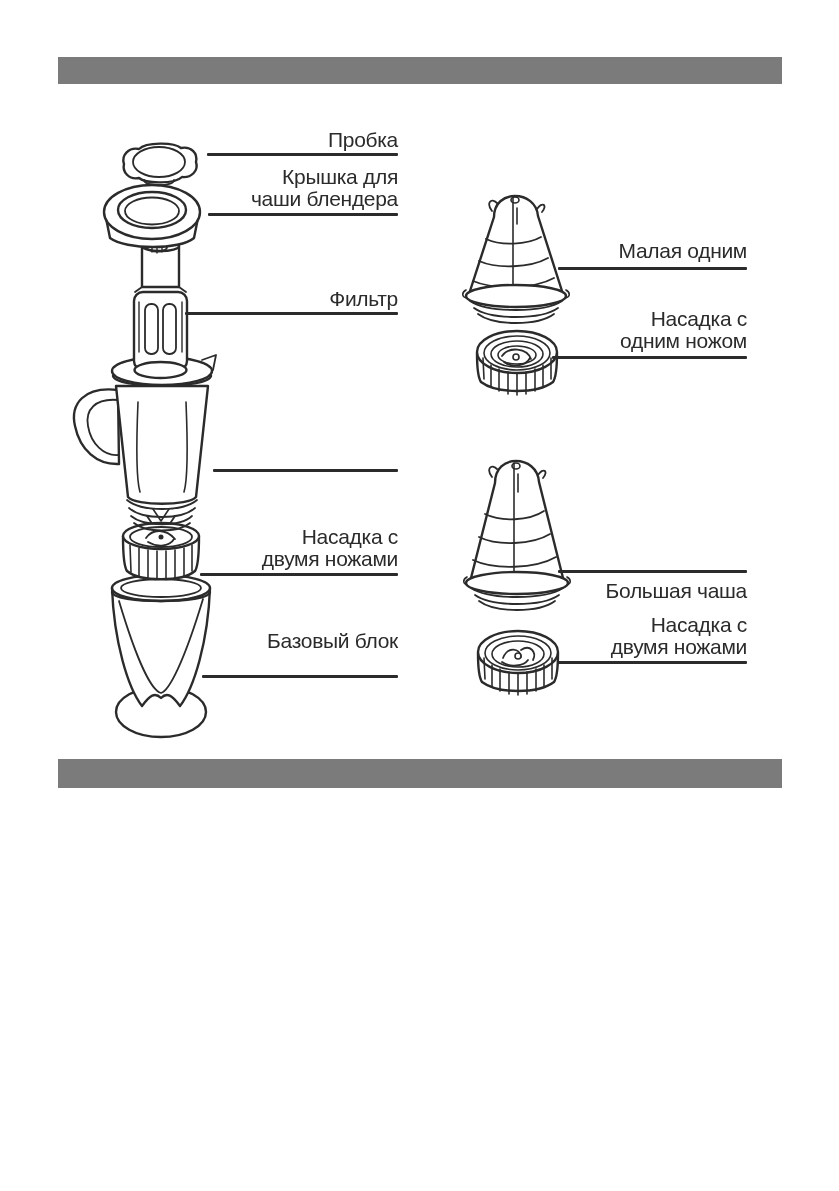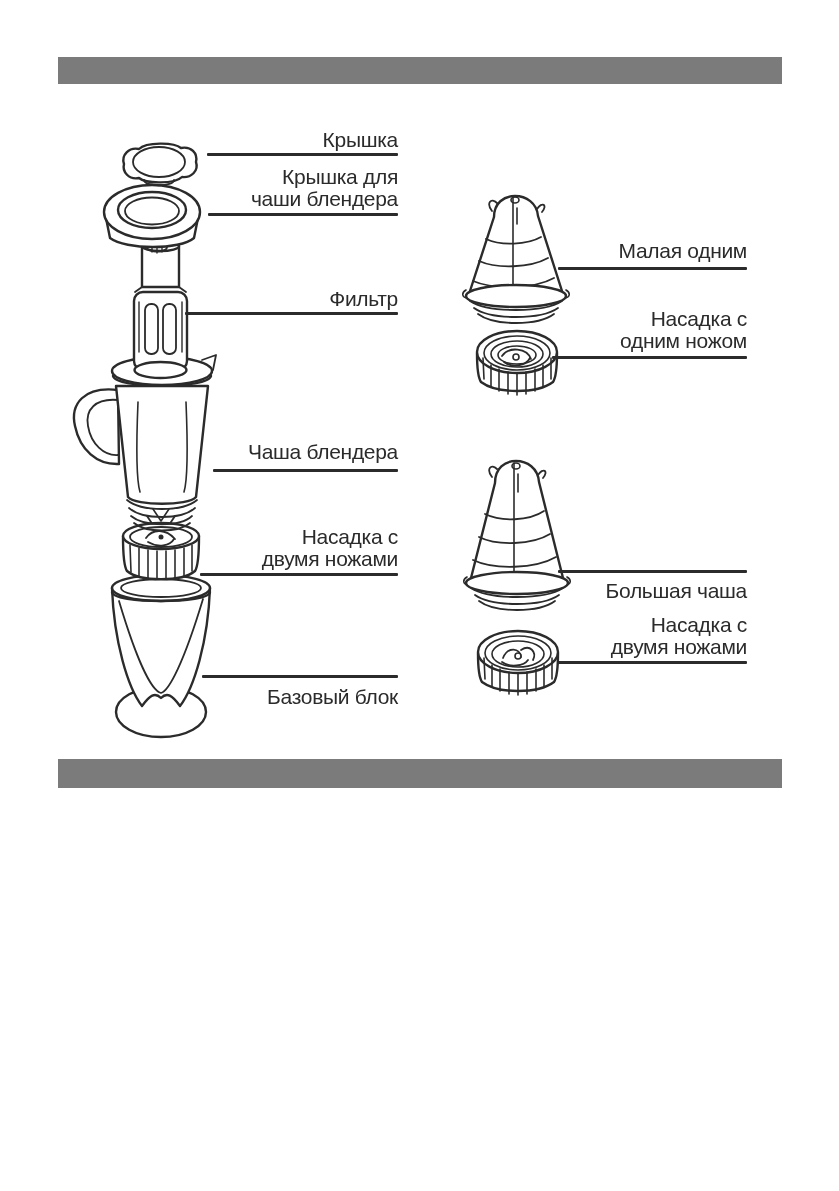--- a/index.html
+++ b/index.html
@@ -199,28 +199,27 @@
   <div class="leader" style="left:208px; top:213px; width:190px;"></div>
   <div class="leader" style="left:185px; top:312px; width:213px;"></div>
   <div class="leader" style="left:213px; top:469px; width:185px;"></div>
   <div class="leader" style="left:200px; top:573px; width:198px;"></div>
   <div class="leader" style="left:202px; top:675px; width:196px;"></div>
   <div class="leader" style="left:558px; top:267px; width:189px;"></div>
   <div class="leader" style="left:552px; top:356px; width:195px;"></div>
   <div class="leader" style="left:558px; top:570px; width:189px;"></div>
   <div class="leader" style="left:558px; top:661px; width:189px;"></div>
 
-  <div class="label lcol" style="top:129px;">Крышка</div>
+  <div class="label lcol" style="top:129px;">Пробка</div>
   <div class="label lcol" style="top:166px;">Крышка для
 чаши блендера</div>
   <div class="label lcol" style="top:288px;">Фильтр</div>
-  <div class="label lcol" style="top:441px;">Чаша блендера</div>
   <div class="label lcol" style="top:526px;">Насадка с
 двумя ножами</div>
-  <div class="label lcol" style="top:686px;">Базовый блок</div>
+  <div class="label lcol" style="top:630px;">Базовый блок</div>
 
   <div class="label rcol" style="top:240px;">Малая одним</div>
   <div class="label rcol" style="top:308px;">Насадка с
 одним ножом</div>
   <div class="label rcol" style="top:545px;margin-top:35px;">Большая чаша</div>
   <div class="label rcol" style="top:614px;">Насадка с
 двумя ножами</div>
 
   <div class="bar bottom"></div>
 

